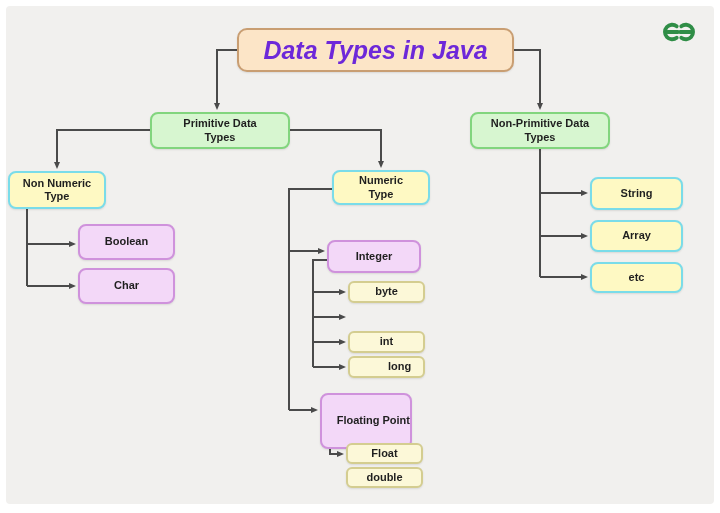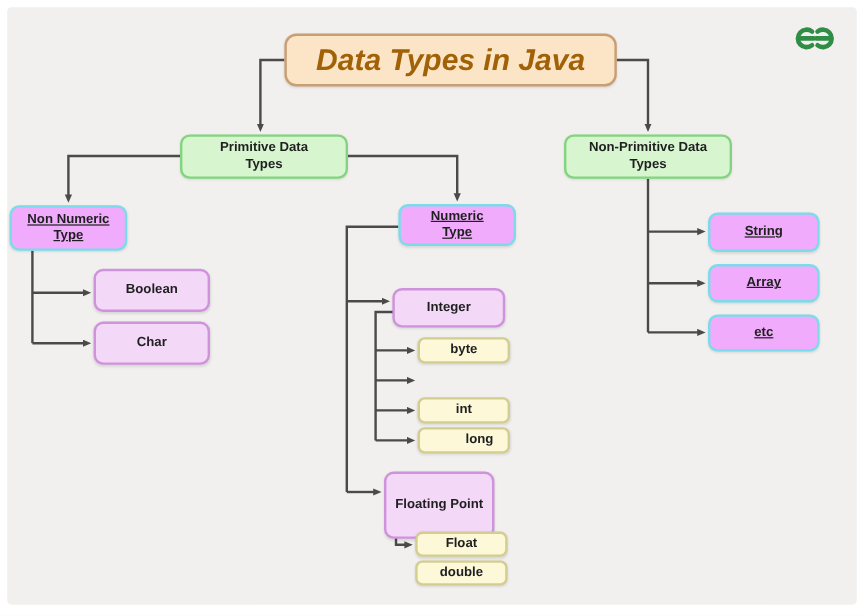--- a/index.html
+++ b/index.html
@@ -16,43 +16,43 @@
   .node {
     position:absolute; display:flex; align-items:center; justify-content:center;
     text-align:center; box-sizing:border-box;
     color:#1f1f1f; font-weight:700; font-size:11px; line-height:1.22;
     border-radius:8px; border:2px solid transparent;
     box-shadow:0 1px 2px rgba(0,0,0,0.10);
   }
   .node span { display:inline-block; }
   
   .title-box { background:#fce5c7; border-color:#c99e72; border-radius:10px;
-    font-size:25px; font-style:italic; font-weight:bold; color:#a16207; }
+    font-size:25px; font-style:italic; font-weight:bold; color:#6d28d9; }
   .green  { background:#d7f6d0; border-color:#82d57e; }
-  .cyan   { background:#f0abfc; border-color:#7adce9;text-decoration:underline; }
+  .cyan   { background:#fef9c3; border-color:#7adce9; }
   .purple { background:#f3d8f8; border-color:#cf92dc; }
   .yellow { background:#fcf8d8; border-color:#d4cd90; border-radius:6px; font-weight:600; }
   
   .n-title        { left:237px; top:28px;  width:277px; height:44px; }
   .n-primitive    { left:150px; top:112px; width:140px; height:37px; }
   .n-primitive span { max-width:92px; }
   .n-nonprimitive { left:470px; top:112px; width:140px; height:37px; }
   .n-nonprimitive span { max-width:112px; }
   .n-nonnumeric   { left:8px;   top:171px; width:98px;  height:38px; }
   .n-nonnumeric span { max-width:80px; }
   .n-numeric      { left:332px; top:170px; width:98px;  height:35px; }
   .n-numeric span { max-width:58px; }
   .n-boolean      { left:78px;  top:224px; width:97px;  height:36px; }
   .n-char         { left:78px;  top:268px; width:97px;  height:36px;text-align:center; }
   .n-integer      { left:327px; top:240px; width:94px;  height:33px; }
   .n-byte         { left:348px; top:281px; width:77px;  height:22px; }
   .n-short        { left:348px; top:306px; width:77px;  height:22px; }
   .n-int          { left:348px; top:331px; width:77px;  height:22px; }
   .n-long         { left:348px; top:356px; width:77px;  height:22px;padding-left:26px; }
-  .n-floating     { left:320px; top:393px; width:92px;  height:56px; }
+  .n-floating     { left:320px; top:393px; width:92px;  height:56px;justify-content:flex-end; }
   .n-float        { left:346px; top:443px; width:77px;  height:21px; }
   .n-double       { left:346px; top:467px; width:77px;  height:21px; }
   .n-string       { left:590px; top:177px; width:93px;  height:33px; }
   .n-array        { left:590px; top:220px; width:93px;  height:32px; }
   .n-etc          { left:590px; top:262px; width:93px;  height:31px; }
   .logo { position:absolute; left:656px; top:17px; width:46px; height:30px; }
 </style>
 </head>
 <body>
 

